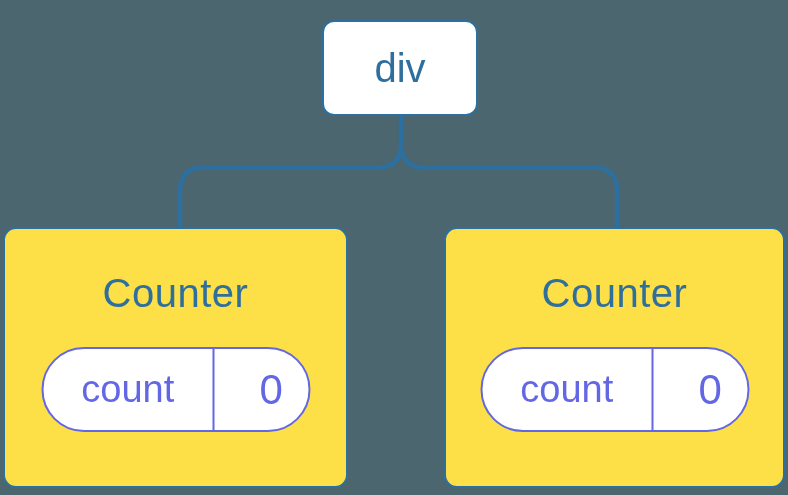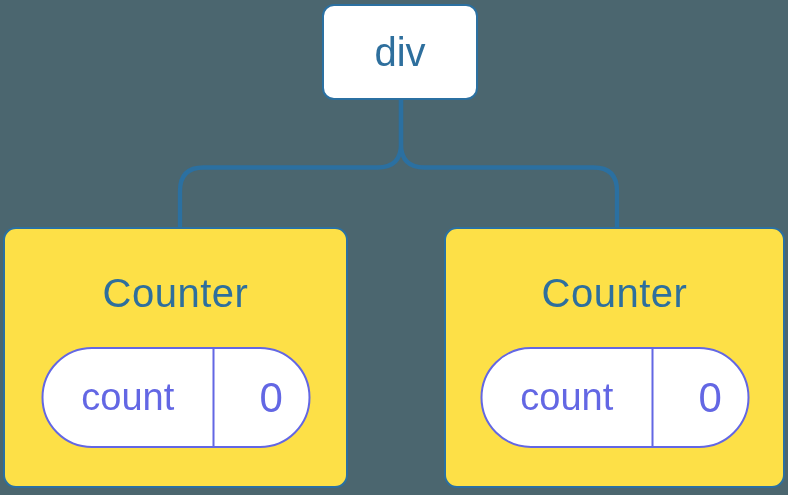--- a/index.html
+++ b/index.html
@@ -11,21 +11,21 @@
     font-family: "Liberation Sans", sans-serif;
     overflow: hidden;
   }
   .connectors {
     position: absolute;
     left: 0; top: 0;
     width: 788px; height: 495px;
   }
   .node-root {
     position: absolute;
-    left: 322px; top: 4px;
+    left: 322px; top: 20px;
     width: 156px; height: 96px;
     box-sizing: border-box;
     background: #FFFFFF;
     border: 2.5px solid #2B70A1;
     border-radius: 12px;
     display: flex;
     align-items: center;
     justify-content: center;
     font-size: 40px;
     font-weight: 500;
@@ -53,21 +53,21 @@
     font-size: 40px;
     font-weight: 500;
     letter-spacing: 0.5px;
     color: #2E6F9D;
   }
   .pill {
     position: absolute;
     top: 118px;
     left: 50%;
     transform: translateX(-50%);
-    width: 269px; height: 101px;
+    width: 269px; height: 85px;
     box-sizing: border-box;
     border: 2px solid #6367E4;
     border-radius: 50.5px;
     display: flex;
     background: #FFFFFF;
     gap: 20px;
   }
   .pill-key {
     flex: 0 0 64%;
     display: flex;

